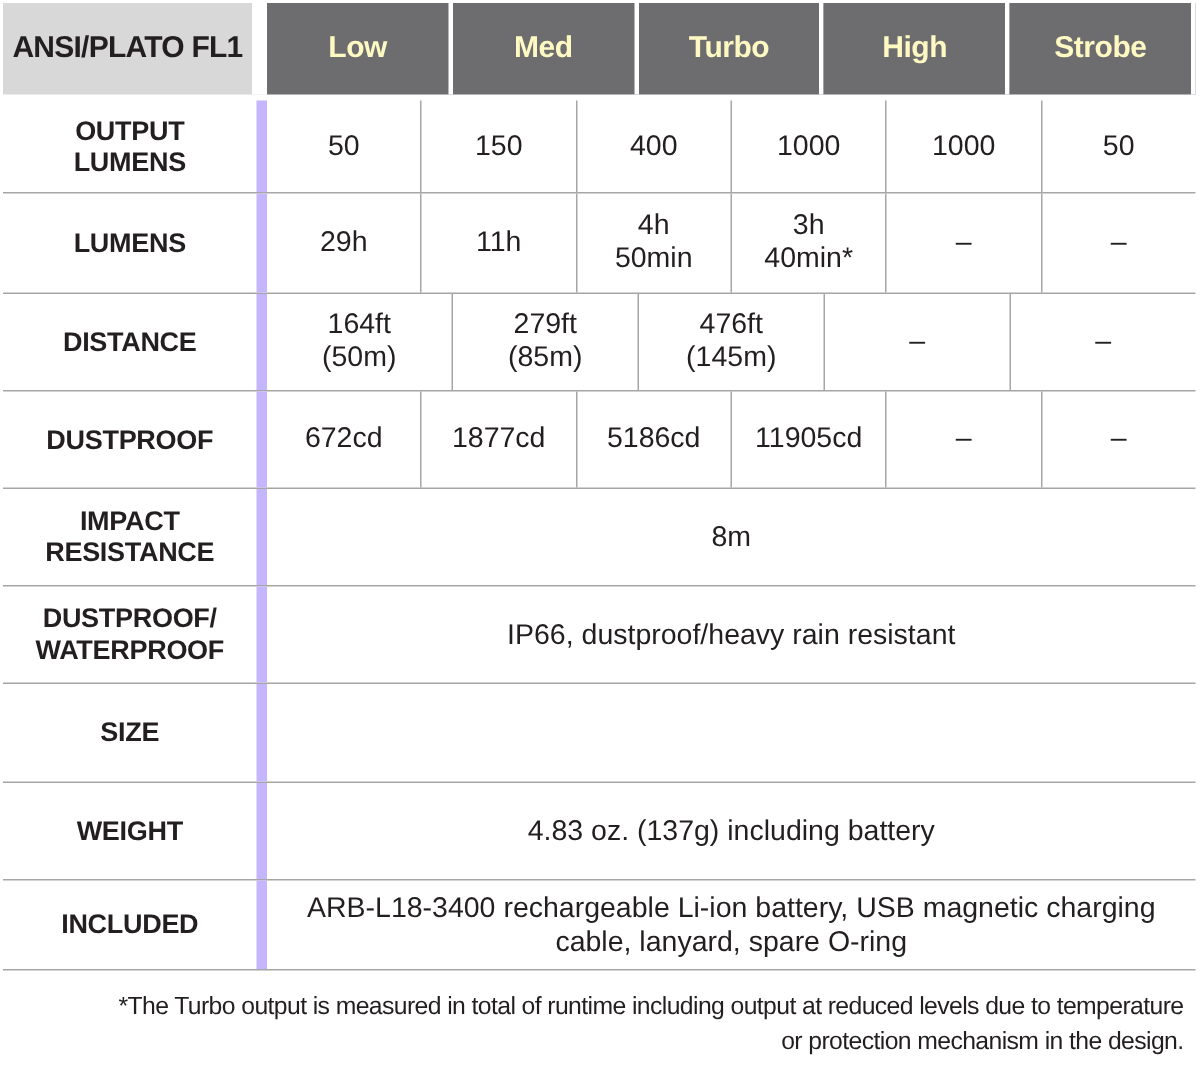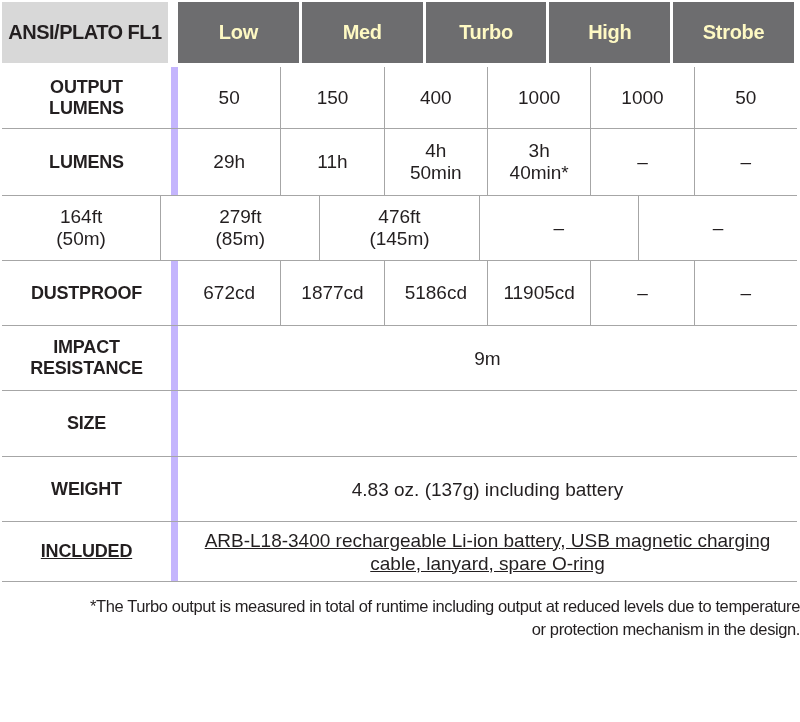--- a/index.html
+++ b/index.html
@@ -32,21 +32,21 @@
     border-right: 3px solid #ffffff;
     display: flex; align-items: center; justify-content: center;
     font-weight: bold; font-size: 20px; letter-spacing: -0.3px;
     color: #fef9c3;
   }
   .header-row .mode-cell.last { border-right: none; }
 
   
   .body-row { border-bottom: 1px solid #a6a6a6; }
   .h62 { height: 62px; } .h67 { height: 67px; } .h65 { height: 65px; }
-  .h66 { height: 66px; } .h60 { height: 60px; text-decoration: underline; }
+  .h66 { height: 66px; } .h60 { height: 60px; }
 
   .label-cell {
     flex: none; width: 176px; box-sizing: border-box;
     border-right: 7px solid #c4b5fd;
     display: flex; align-items: center; justify-content: center;
     text-align: center; white-space: pre-line;
     font-weight: bold; font-size: 18px; line-height: 21px;
     letter-spacing: -0.2px;
   }
   .data-cell {
@@ -59,21 +59,21 @@
   .data-cell.last { border-right: none; }
   .span-cell {
     flex: 1 1 0;
     display: flex; align-items: center; justify-content: center;
     text-align: center; white-space: pre-line;
     font-size: 19px; line-height: 23px;
   }
 
   
   .footnote {
-    margin-top: 13px; padding-right: 0;
+    margin-top: 13px; padding-right: 11px;
     text-align: right; white-space: pre-line;
     font-size: 16.5px; line-height: 23px; letter-spacing: -0.4px;
     color: #231f20;
   }
 </style>
 </head>
 <body>
 
 <div class="page">
 
@@ -105,20 +105,21 @@
       <div class="data-cell">11h</div>
       <div class="data-cell">4h
 50min</div>
       <div class="data-cell">3h
 40min*</div>
       <div class="data-cell">–</div>
       <div class="data-cell last">–</div>
     </div>
 
     <div class="row body-row h65">
+      <div class="label-cell">DISTANCE</div>
       <div class="data-cell">164ft
 (50m)</div>
       <div class="data-cell">279ft
 (85m)</div>
       <div class="data-cell">476ft
 (145m)</div>
       <div class="data-cell">–</div>
       <div class="data-cell last">–</div>
     </div>
 
@@ -128,23 +129,28 @@
       <div class="data-cell">1877cd</div>
       <div class="data-cell">5186cd</div>
       <div class="data-cell">11905cd</div>
       <div class="data-cell">–</div>
       <div class="data-cell last">–</div>
     </div>
 
     <div class="row body-row h65">
       <div class="label-cell">IMPACT
 RESISTANCE</div>
-      <div class="span-cell">9m</div>
+      <div class="span-cell">8m</div>
     </div>
 
+    <div class="row body-row h65">
+      <div class="label-cell">DUSTPROOF/
+WATERPROOF</div>
+      <div class="span-cell">IP66, dustproof/heavy rain resistant</div>
+    </div>
 
     <div class="row body-row h66">
       <div class="label-cell">SIZE</div>
     </div>
 
     <div class="row body-row h65">
       <div class="label-cell">WEIGHT</div>
       <div class="span-cell">4.83 oz. (137g) including battery</div>
     </div>
 

